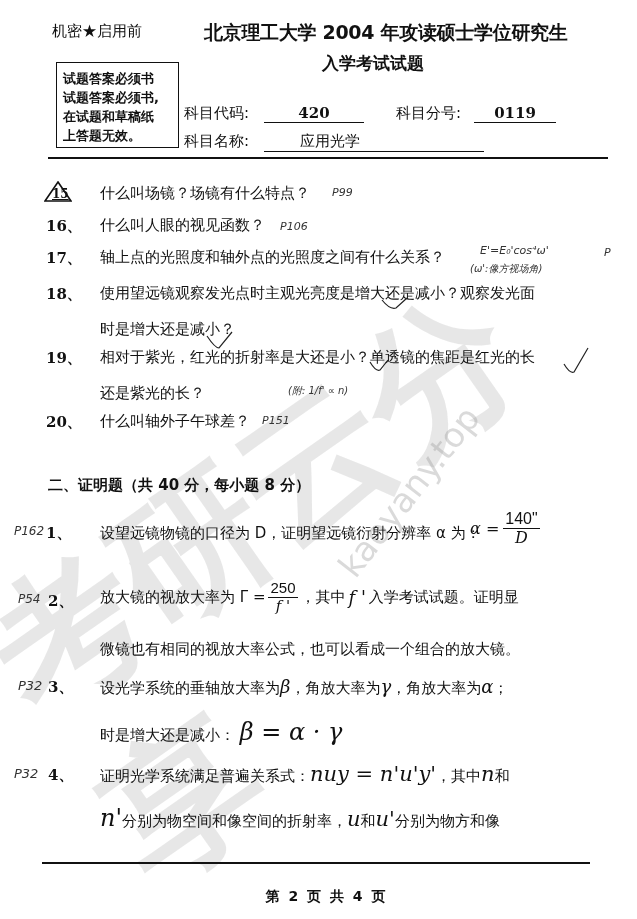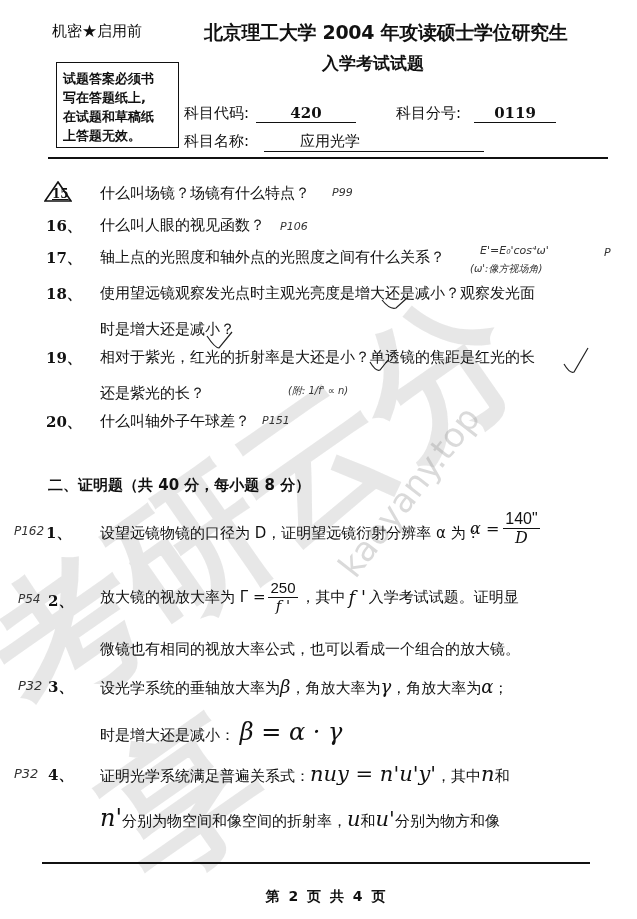--- a/index.html
+++ b/index.html
@@ -44,27 +44,27 @@
   <span>考研云分享</span>
 </div>
 <div class="wm-url">kaoyany.top</div>
 
 <div class="abs hdr-left">机密★启用前</div>
 <div class="abs hdr-title">北京理工大学 2004 年攻读硕士学位研究生</div>
 <div class="abs hdr-sub">入学考试试题</div>
 
 <div class="notice-box">
   <span>试题答案必须书</span>
-  <span>写在答题纸上,</span>
+  <span>试题答案必须书,</span>
   <span>在试题和草稿纸</span>
   <span>上答题无效。</span>
 </div>
 
 <div class="abs field-lbl" style="left:184px;top:104px;">科目代码:</div>
-<div class="abs field-val" style="left:256px;top:104px;width:100px;">420</div>
+<div class="abs field-val" style="left:264px;top:104px;width:100px;">420</div>
 <div class="abs field-lbl" style="left:396px;top:104px;">科目分号:</div>
 <div class="abs field-val" style="left:474px;top:104px;width:82px;">0119</div>
 <div class="abs field-lbl" style="left:184px;top:132px;">科目名称:</div>
 <div class="abs field-val" style="left:264px;top:132px;width:220px;text-align:left;padding-left:36px;box-sizing:border-box;font-weight:normal;">应用光学</div>
 
 <div class="rule" style="left:48px;top:157px;width:560px;height:2px;"></div>
 
 <svg class="abs" style="left:44px;top:181px;" width="28" height="22">
   <polygon points="14,1 27,20 1,20" fill="none" stroke="#111" stroke-width="1.6"></polygon>
 </svg>

